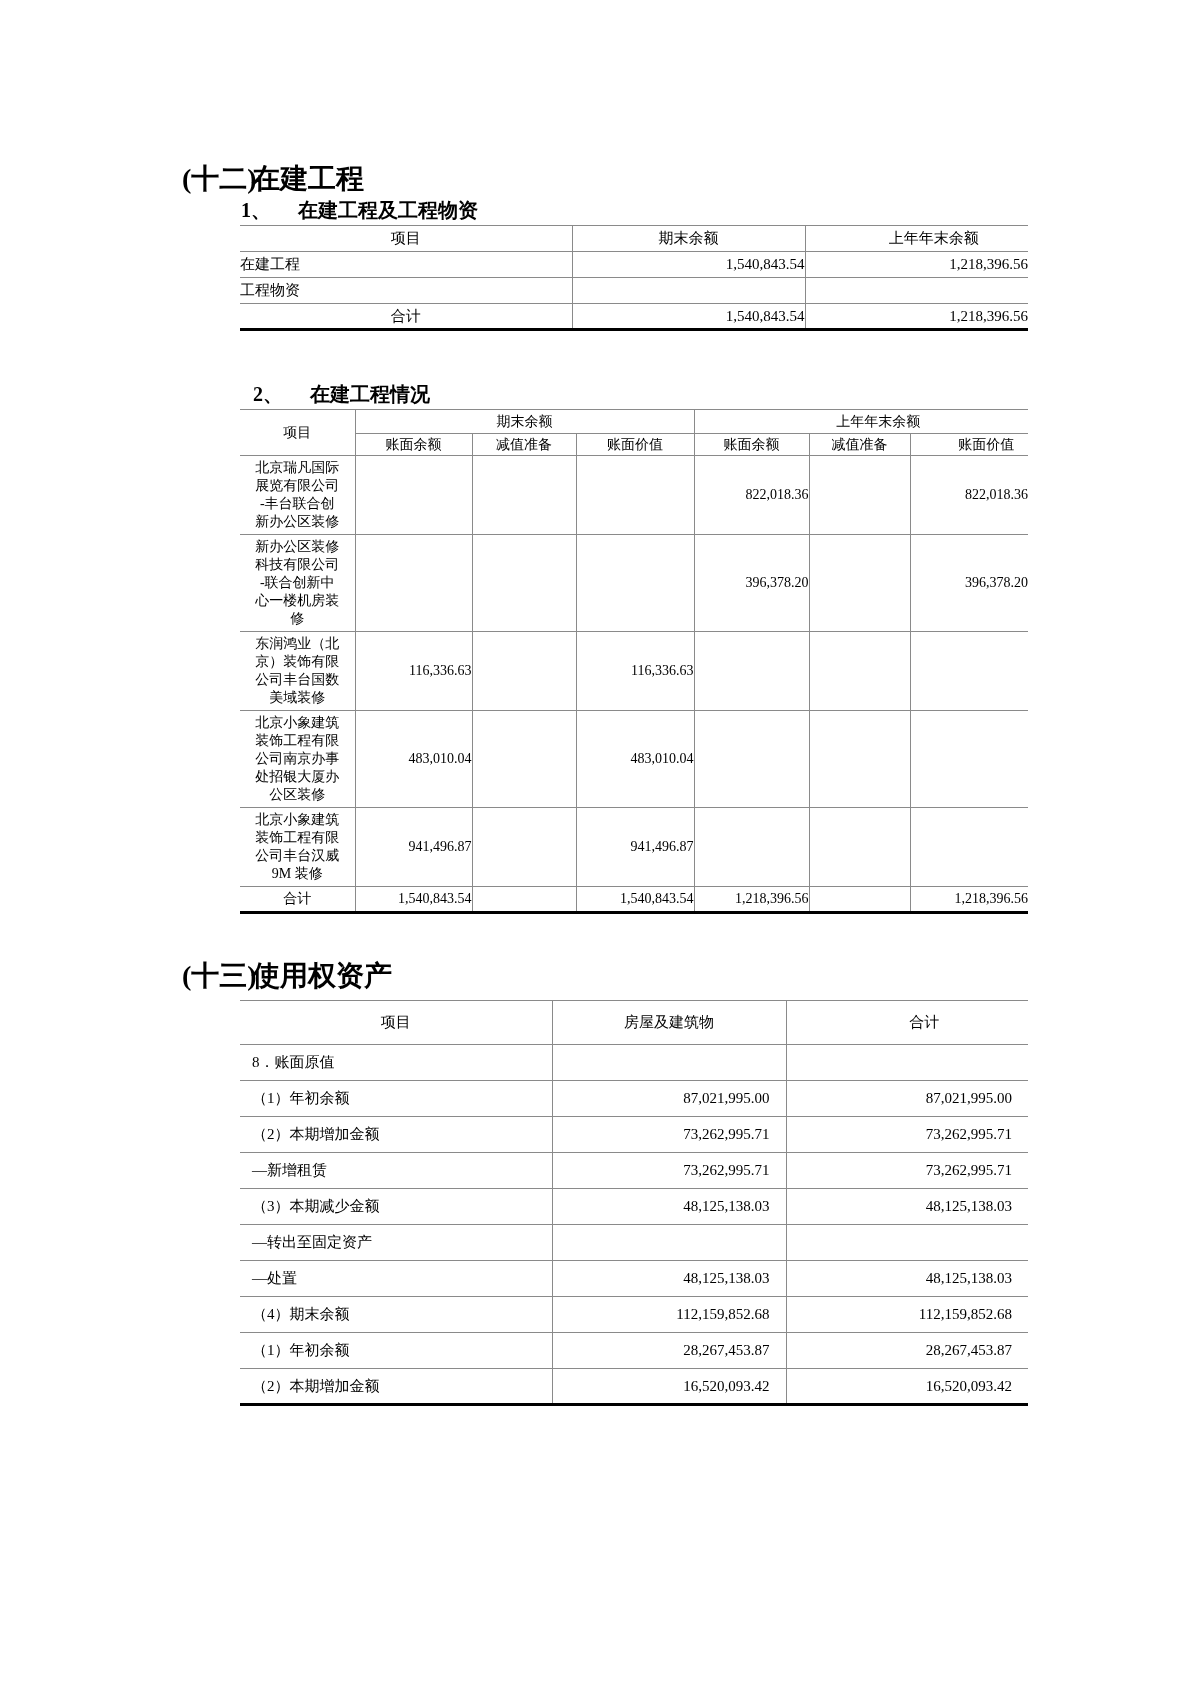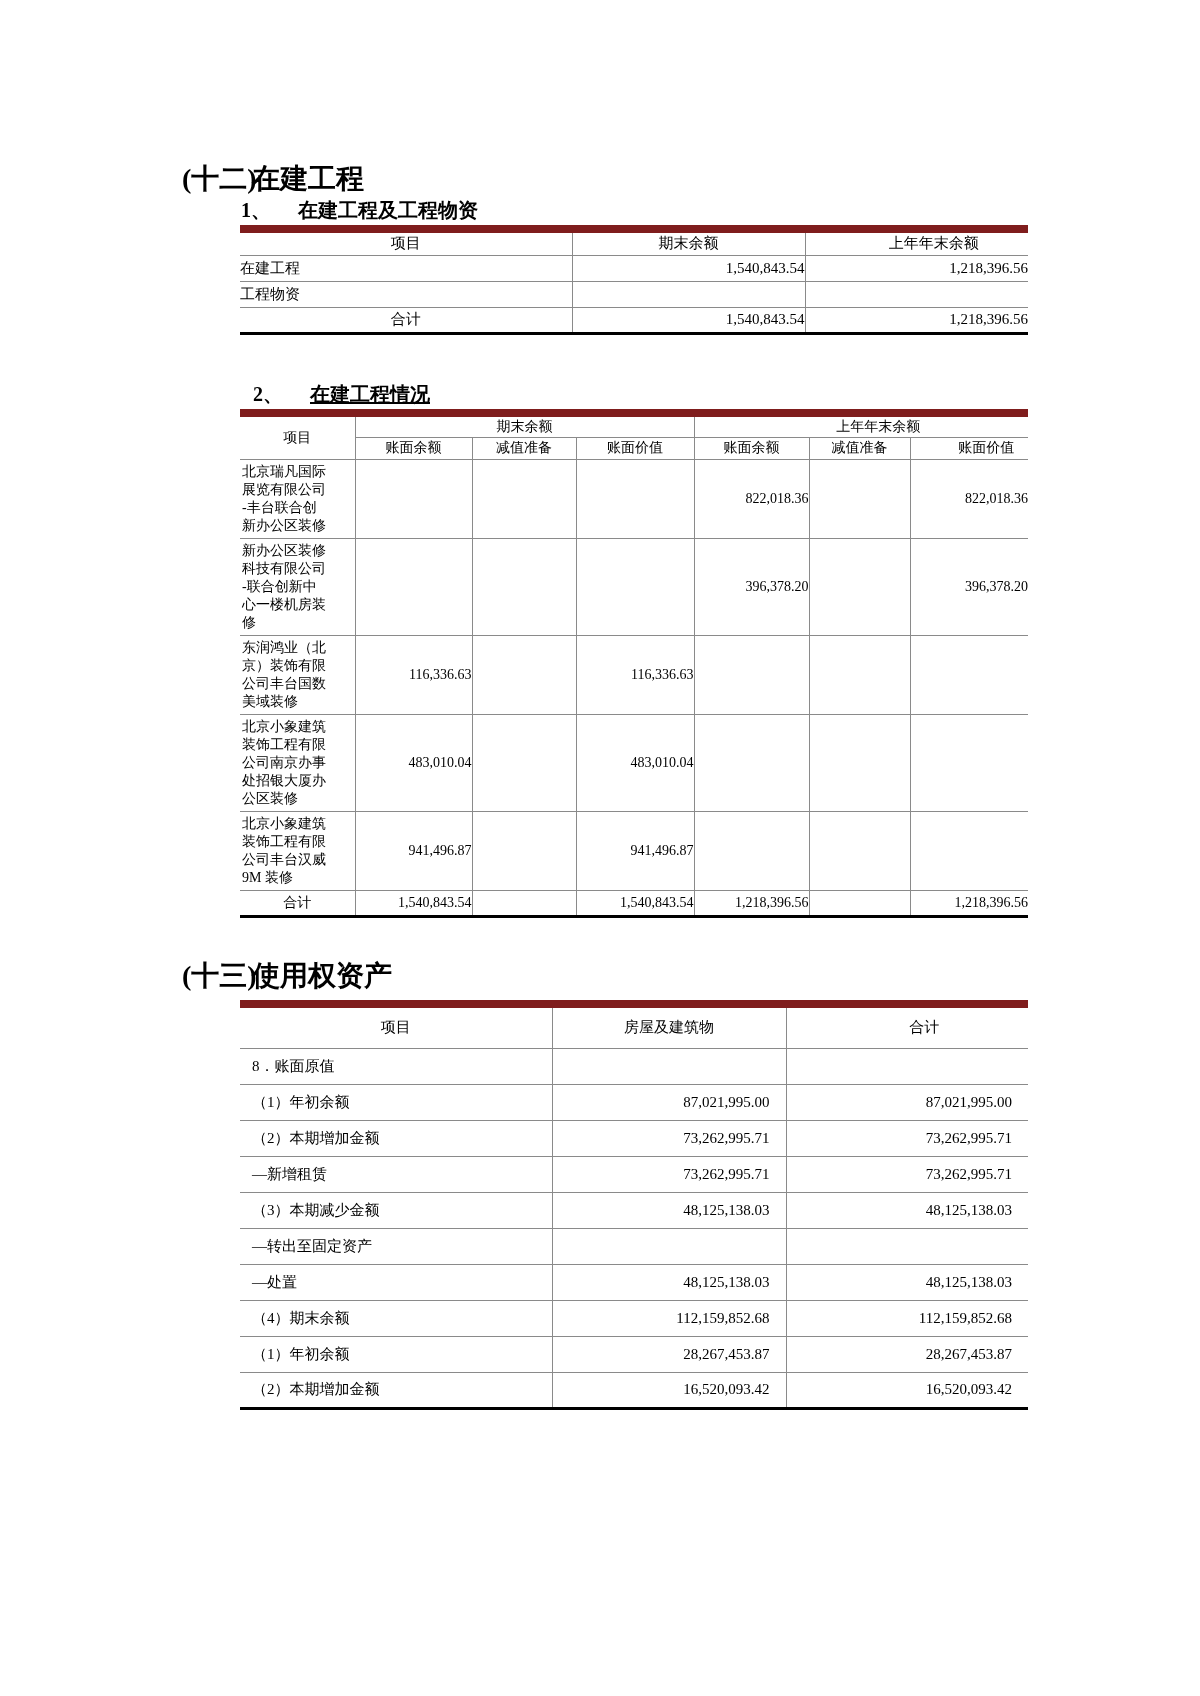--- a/index.html
+++ b/index.html
@@ -8,34 +8,34 @@
     font-family:"Liberation Serif","DejaVu Serif",serif; color:#000;
     overflow:hidden;
   }
   .sec-heading { position:absolute; font-size:28px; font-weight:bold; white-space:nowrap; }
   .sec-heading .idx { display:inline-block; width:70px; }
   .sub-heading { position:absolute; font-size:20px; font-weight:bold; white-space:nowrap; }
   .sub-heading .num { display:inline-block; width:57px; }
 
   table.t {
     position:absolute; border-collapse:collapse; table-layout:fixed;
-    border-top:8px solid #7f1d1d; border-bottom:3px solid #000;
+    border-top:1px solid #7f1d1d; border-bottom:3px solid #000;
   }
   table.t td { border:1px solid #8a8a8a; padding:0; vertical-align:middle; overflow:hidden; }
   table.t tr td:first-child { border-left:none; }
   table.t tr td:last-child  { border-right:none;padding-left:34px; }
 
   .t1 { left:240px; top:225px; width:788px; font-size:15px; }
   .t1 tr { height:26px; }
 
   .t2 { left:240px; top:409px; width:788px; font-size:14px; }
   .t2 tr.hdrA { height:24px; }
   .t2 tr.hdrB { height:22px; }
   .t2 tr.totalrow { height:26px; }
-  .t2 .proj { white-space:pre-line; line-height:18px; padding:3px 2px; }
+  .t2 .proj { white-space:pre-line; text-align:center; line-height:18px; padding:3px 2px; }
 
   .t3 { left:240px; top:1000px; width:788px; font-size:15px; }
   .t3 tr.hdr { height:44px; }
   .t3 tr { height:36px; }
 
   td.c   { text-align:center; }
   td.lbl { text-align:left; padding-left:8px; }
   td.num { text-align:right; padding-right:8px; }
   .t3 td.lbl { padding-left:12px; }
   .t3 td.num { padding-right:16px; }
@@ -76,21 +76,21 @@
       <td class="num"></td>
     </tr>
     <tr>
       <td class="c">合计</td>
       <td class="num">1,540,843.54</td>
       <td class="num">1,218,396.56</td>
     </tr>
   </tbody>
     </table>
 
-  <div class="sub-heading" style="left:253px; top:381px;text-decoration:underline;">
+  <div class="sub-heading" style="left:253px; top:381px;">
     <span class="num">2、</span><span>在建工程情况</span>
   </div>
 
   <table class="t t2">
     <colgroup>
       <col style="width:115px">
         <col style="width:117px">
         <col style="width:104px">
         <col style="width:118px">
       <col style="width:115px">

